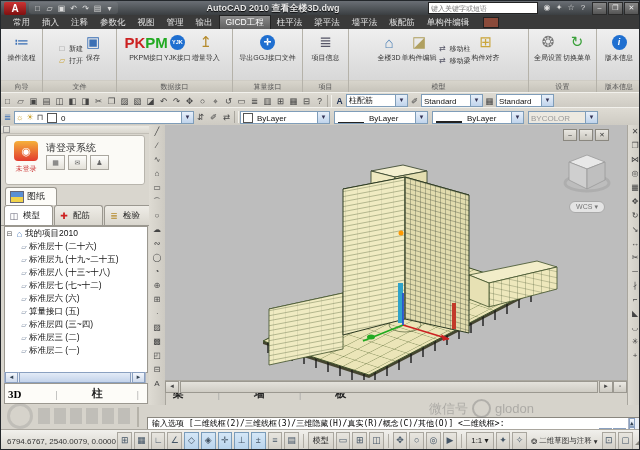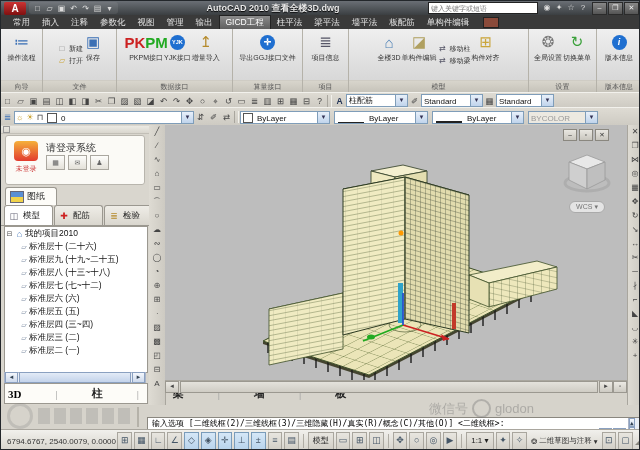--- a/index.html
+++ b/index.html
@@ -465,21 +465,21 @@
         <div class="trow">
           <span class="tnode">▱</span>
           <span>标准层七 (七~十二)</span>
         </div>
         <div class="trow">
           <span class="tnode">▱</span>
           <span>标准层六 (六)</span>
         </div>
         <div class="trow">
           <span class="tnode">▱</span>
-          <span>标准层五 (五)</span>
+          <span>算量接口 (五)</span>
         </div>
         <div class="trow">
           <span class="tnode">▱</span>
           <span>标准层四 (三~四)</span>
         </div>
         <div class="trow">
           <span class="tnode">▱</span>
           <span>标准层三 (二)</span>
         </div>
         <div class="trow">

